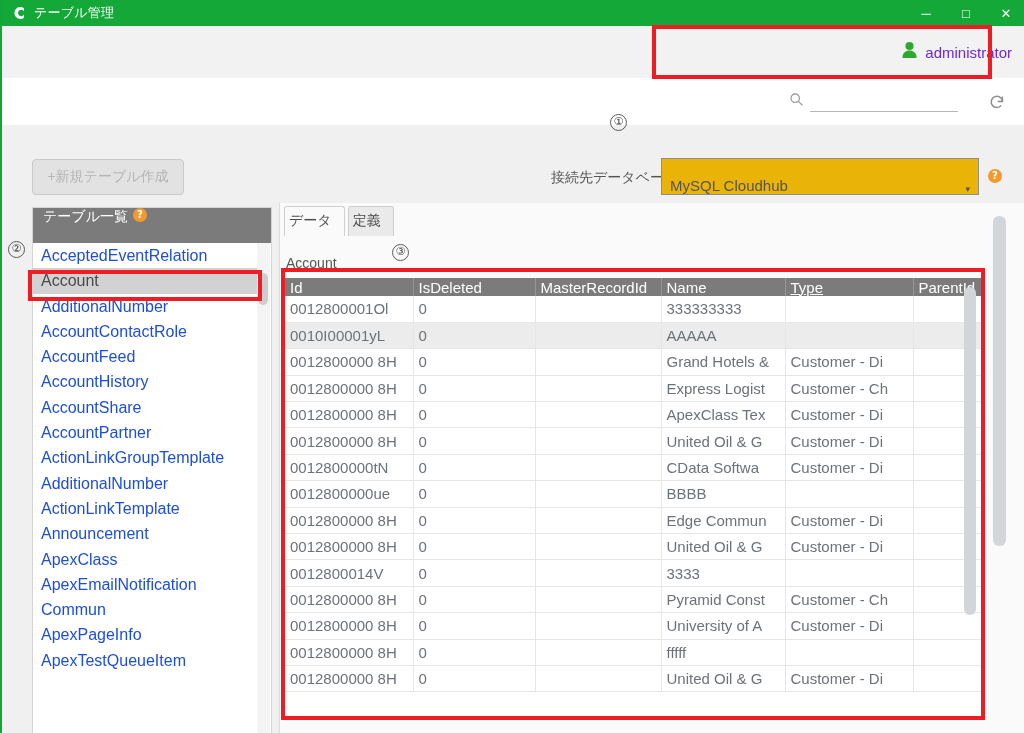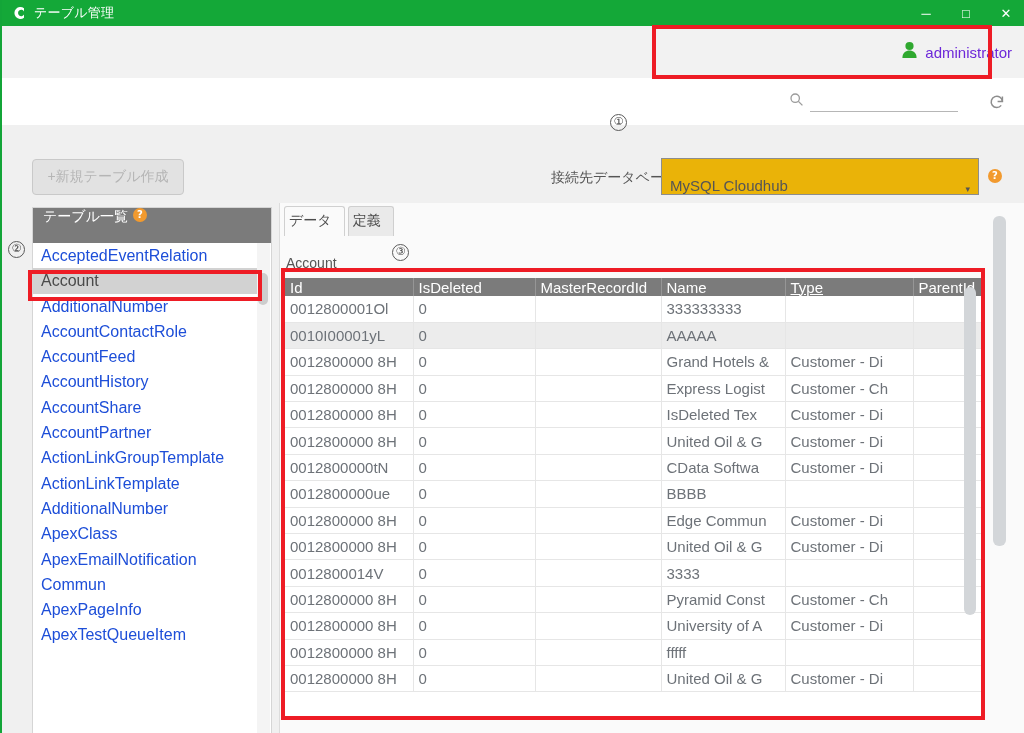--- a/index.html
+++ b/index.html
@@ -489,22 +489,23 @@
       <div class="list-items">
         <div class="list-item">AcceptedEventRelation</div>
         <div class="list-item selected">Account</div>
         <div class="list-item">AdditionalNumber</div>
         <div class="list-item">AccountContactRole</div>
         <div class="list-item">AccountFeed</div>
         <div class="list-item">AccountHistory</div>
         <div class="list-item">AccountShare</div>
         <div class="list-item">AccountPartner</div>
         <div class="list-item">ActionLinkGroupTemplate</div>
+        <div class="list-item">AdditionalNumber</div>
         <div class="list-item">ActionLinkTemplate</div>
-        <div class="list-item">AdditionalNumber</div>
+        <div class="list-item">Announcement</div>
         <div class="list-item">ApexClass</div>
         <div class="list-item">ApexEmailNotification</div>
         <div class="list-item">Commun</div>
         <div class="list-item">ApexPageInfo</div>
         <div class="list-item">ApexTestQueueItem</div>
       </div>
       <div class="list-vscroll">
         <div class="list-vthumb"></div>
       </div>
     </div>
@@ -563,21 +564,21 @@
             <td>0</td>
             <td></td>
             <td>Express Logist</td>
             <td>Customer - Ch</td>
             <td></td>
           </tr>
           <tr>
             <td>0012800000 8H</td>
             <td>0</td>
             <td></td>
-            <td>IsDeleted Tex</td>
+            <td>ApexClass Tex</td>
             <td>Customer - Di</td>
             <td></td>
           </tr>
           <tr>
             <td>0012800000 8H</td>
             <td>0</td>
             <td></td>
             <td>United Oil &amp; G</td>
             <td>Customer - Di</td>
             <td></td>

